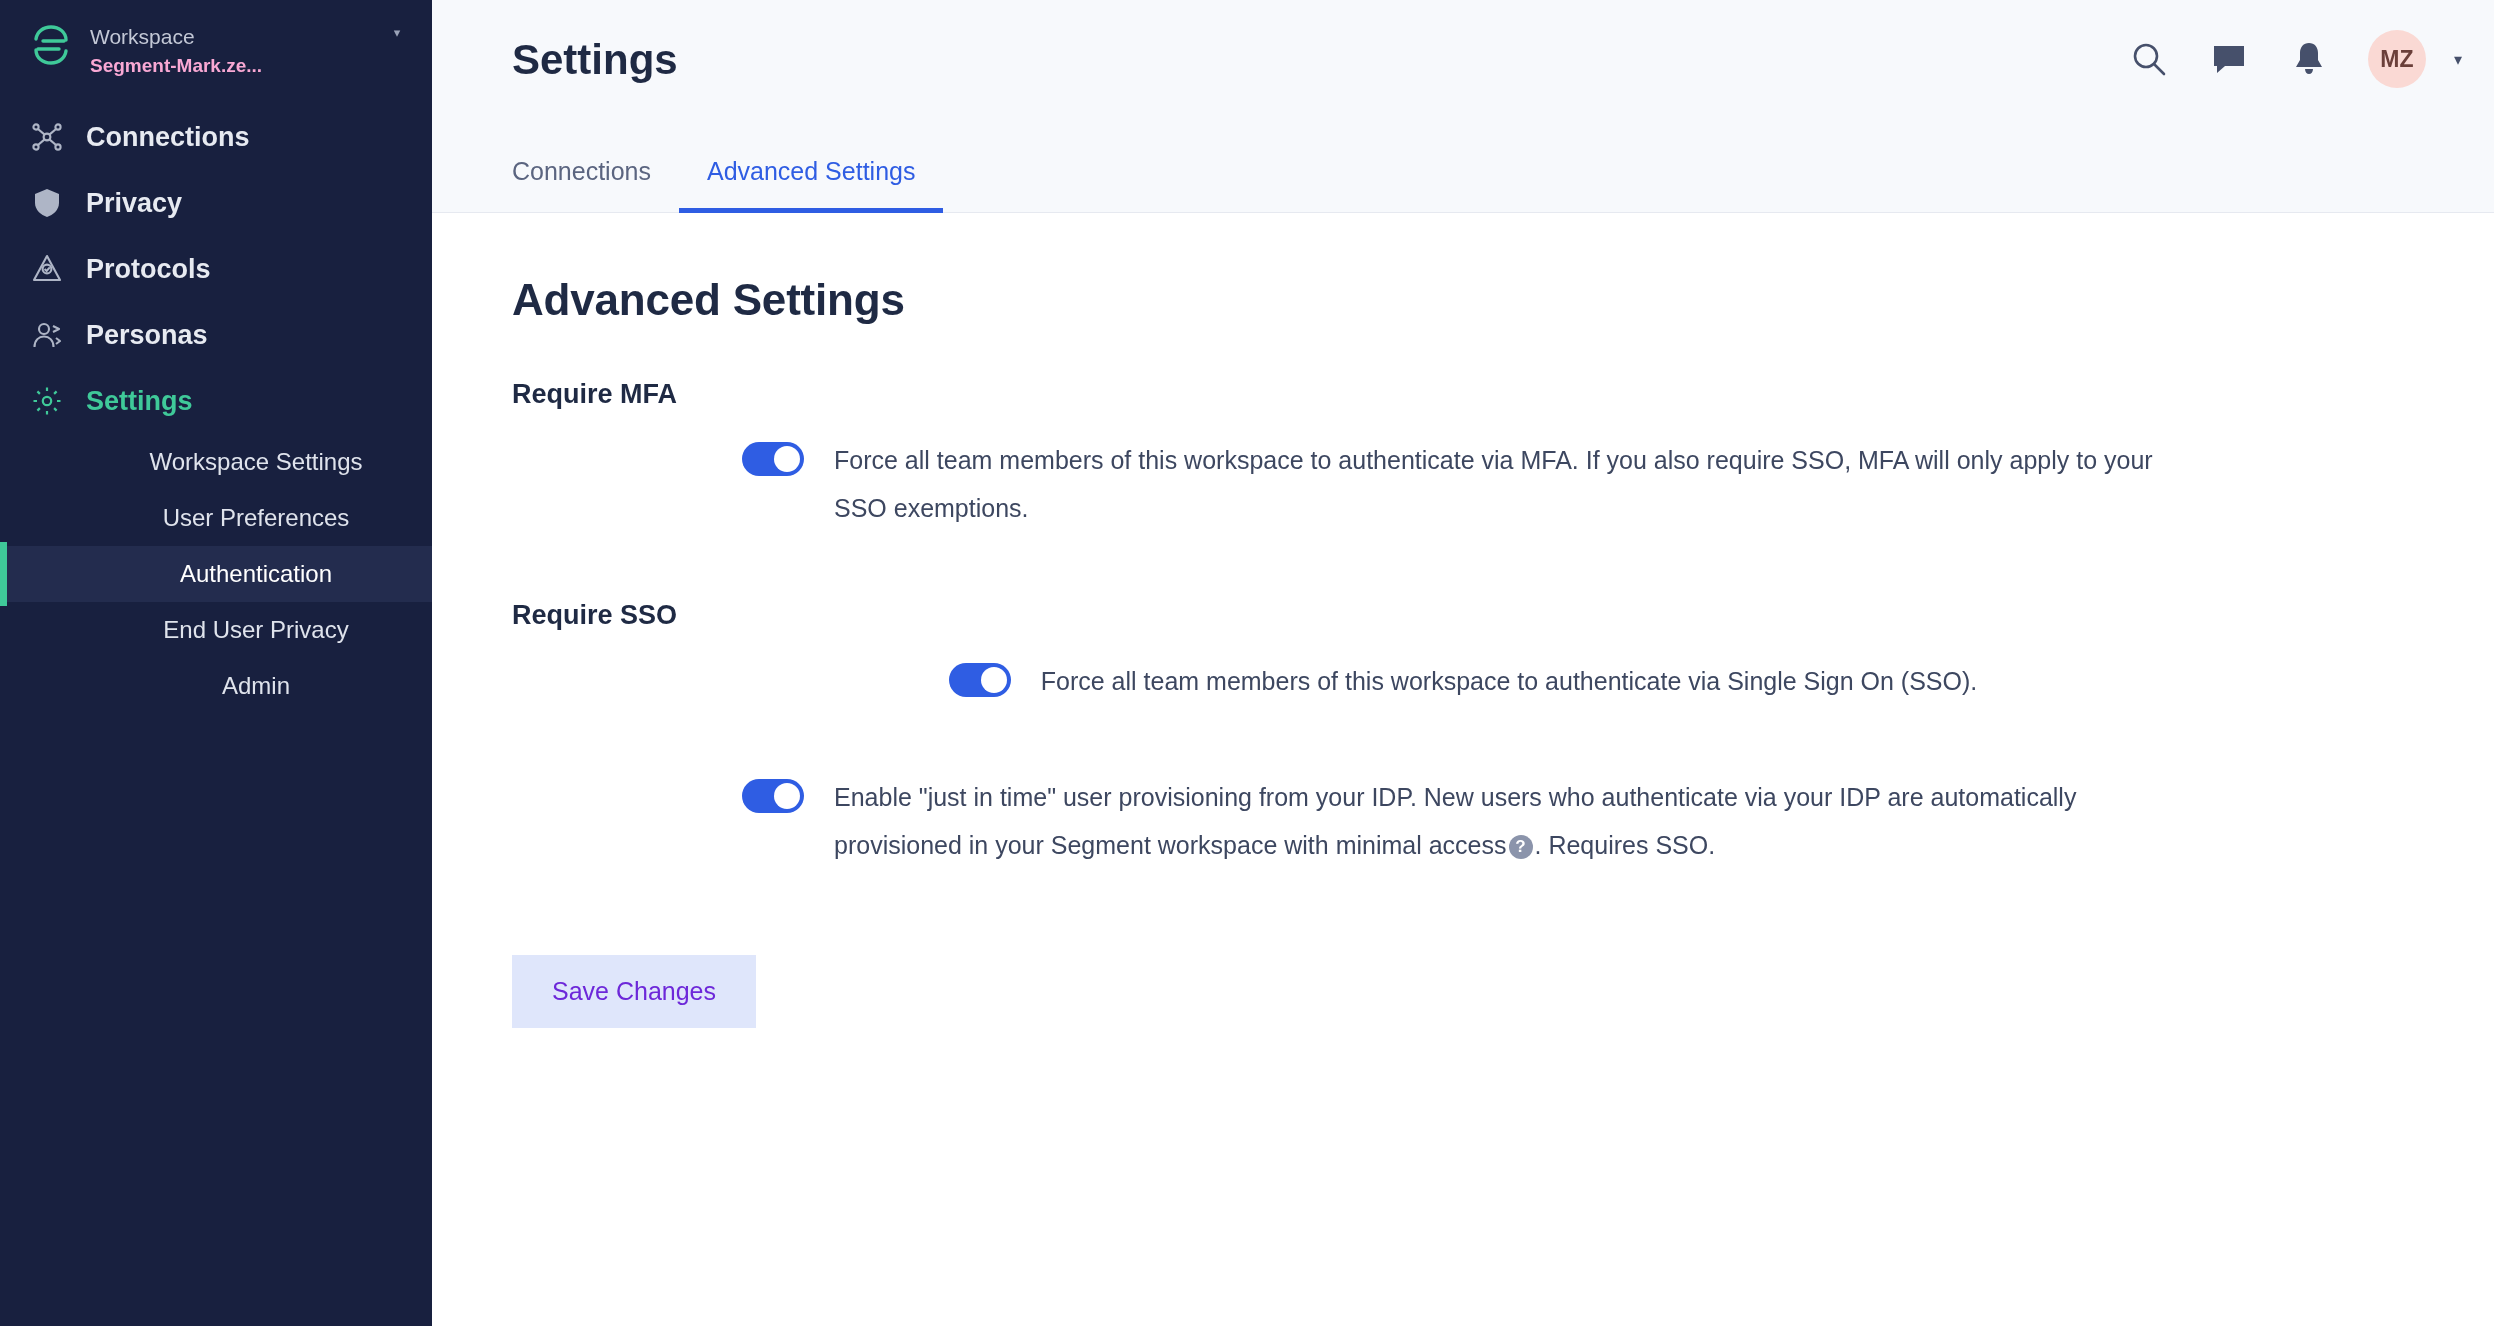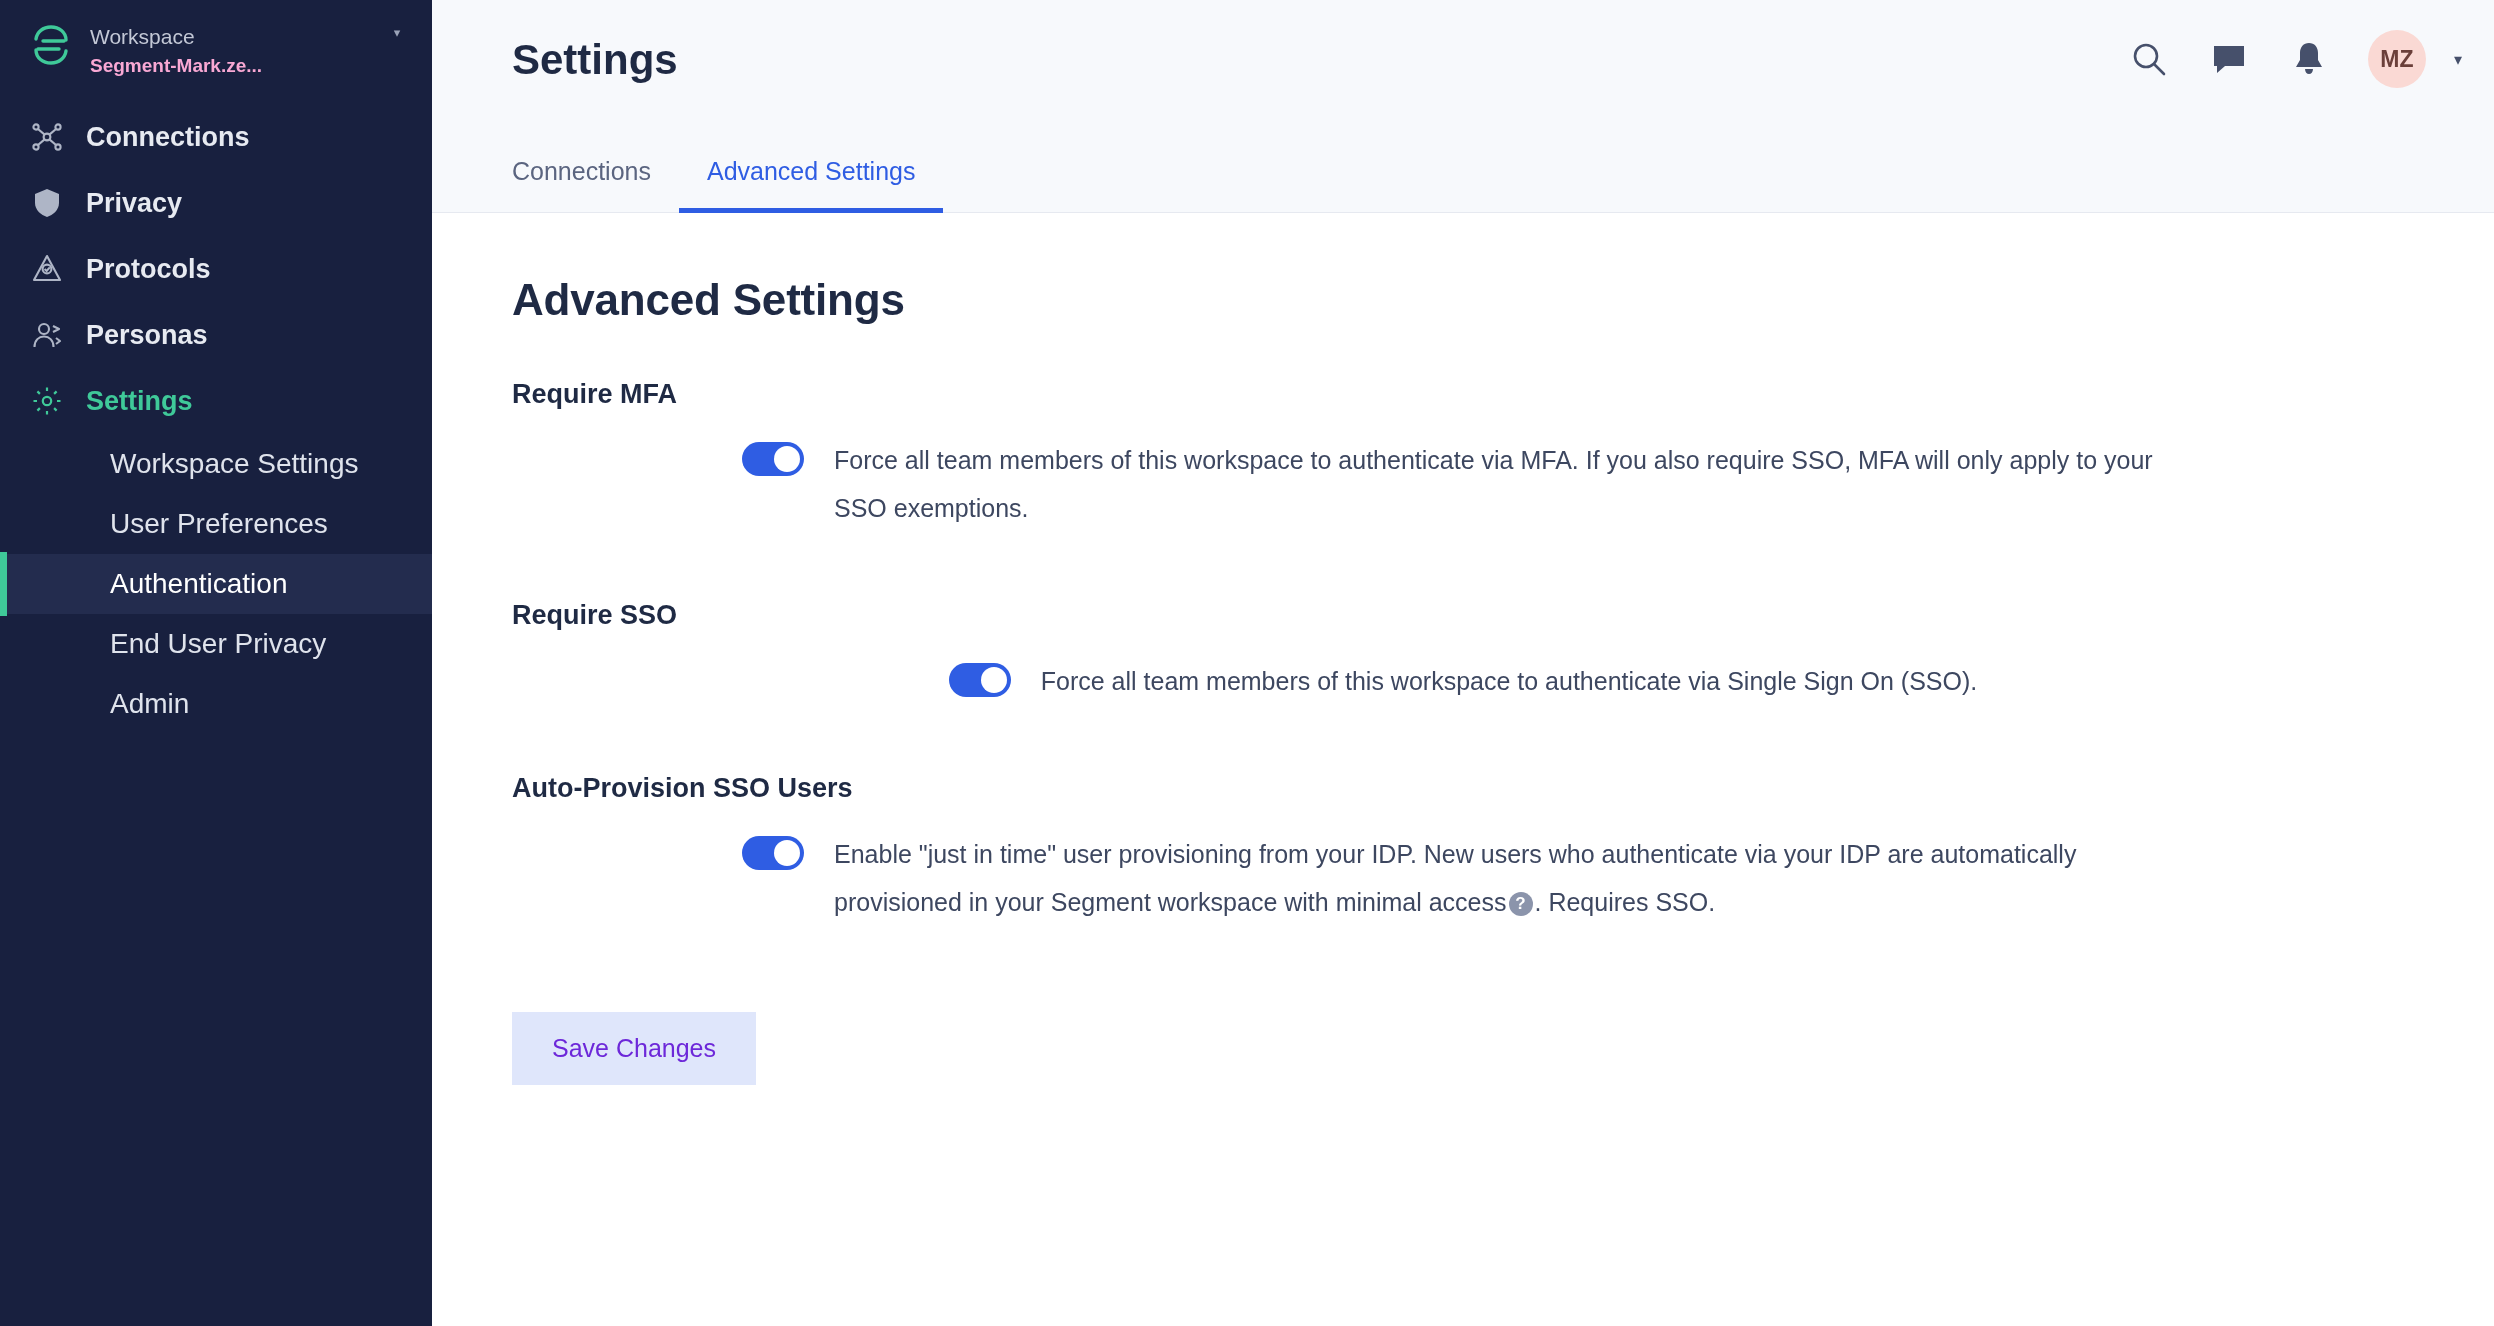--- a/index.html
+++ b/index.html
@@ -78,24 +78,25 @@
     display: flex; align-items: center; justify-content: center;
     color: #aeb5c6;
   }
   .nav-item.active { color: #3fc999; }
   .nav-item.active .ico { color: #3fc999; }
 
   .sub-item {
     display: flex;
     align-items: center;
     padding: 14px 30px 14px 110px;
-    font-size: 28px;
+    font-size: 24px;
     color: #dfe3ec;
     cursor: pointer;
     font-weight: 400;
+    justify-content: center;
   }
   .sub-item.active {
     background: #232c4e;
     color: #ffffff;
   }
   .sub-item.active::before {
     content: "";
     position: absolute;
     left: 0;
     width: 7px;
@@ -403,21 +404,20 @@
         <div class="setting-row">
           <div class="toggle">
             <div class="knob"></div>
           </div>
           <div class="setting-desc">Force all team members of this workspace to authenticate via Single Sign On (SSO).</div>
         </div>
       </div>
 
       
       <div class="setting">
-        <div class="setting-label">Auto-Provision SSO Users</div>
         <div class="setting-row">
           <div class="toggle">
             <div class="knob"></div>
           </div>
           <div class="setting-desc"><span>Enable "just in time" user provisioning from your IDP. New users who authenticate via your IDP are automatically provisioned in your Segment workspace with minimal access</span><span class="help-badge">?</span><span>. Requires SSO.</span></div>
         </div>
       </div>
 
       <button class="save-btn">Save Changes</button>
     </div>

